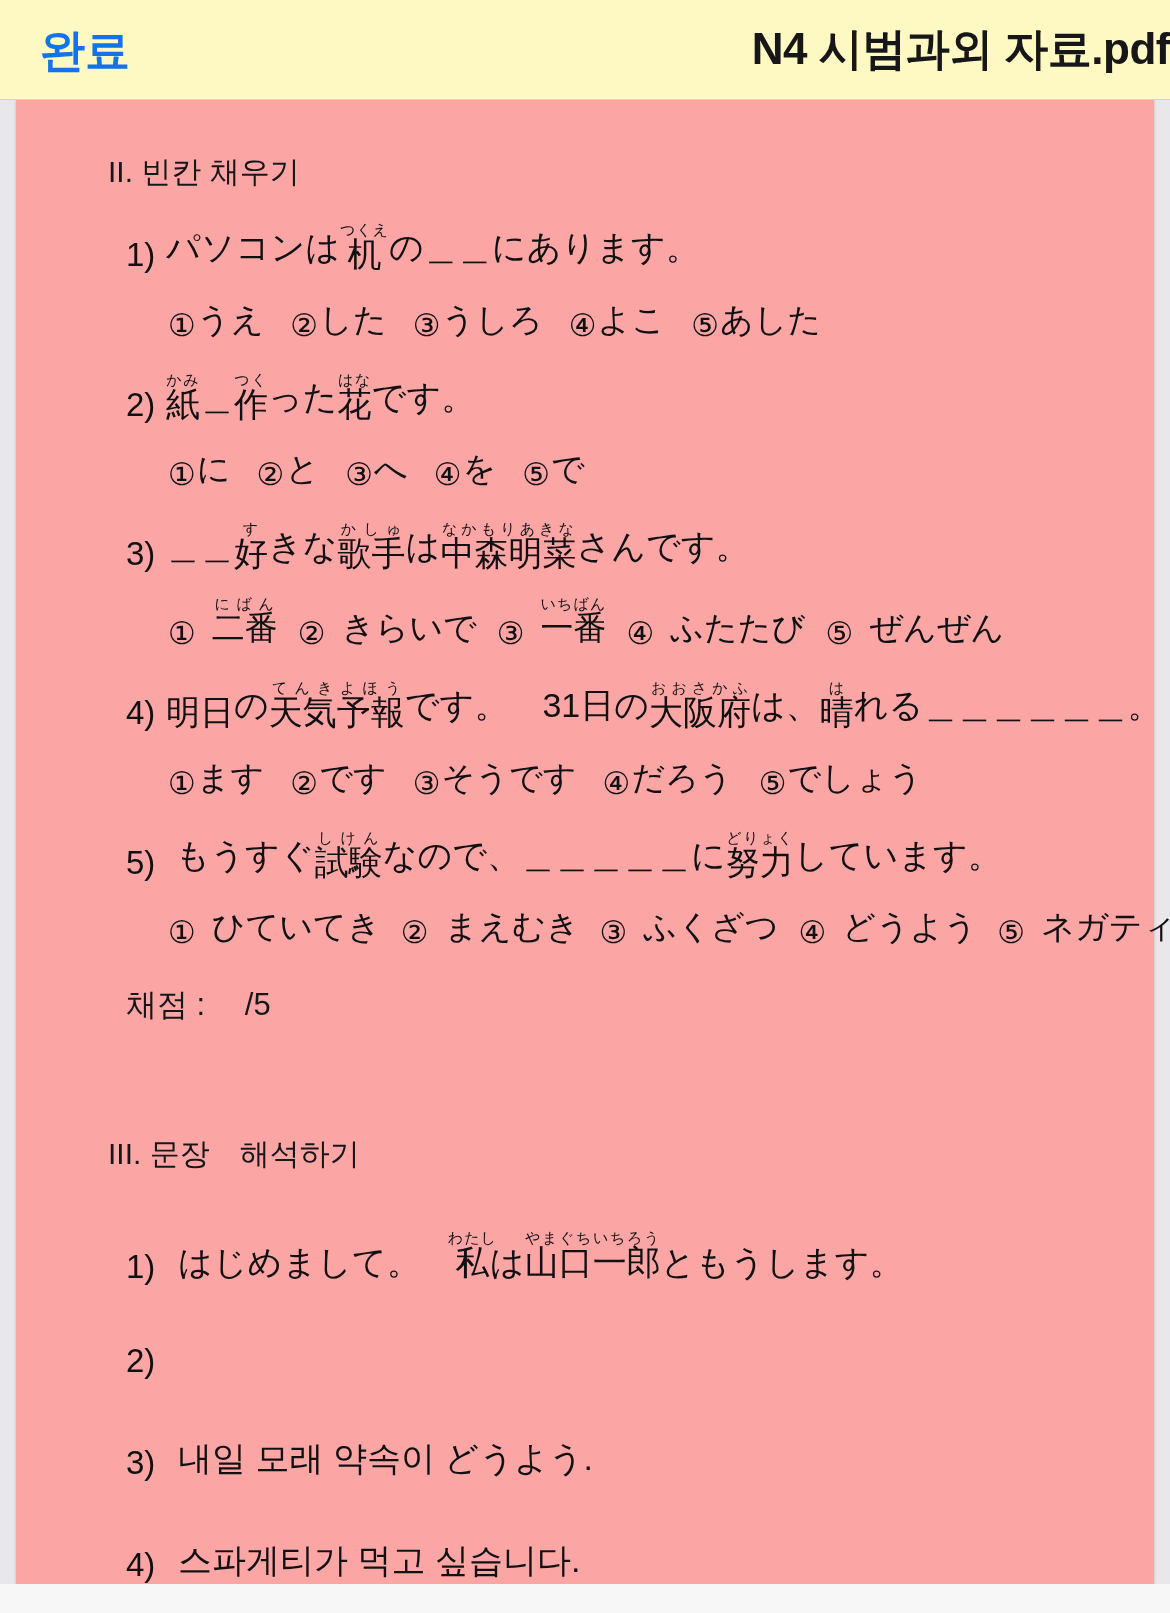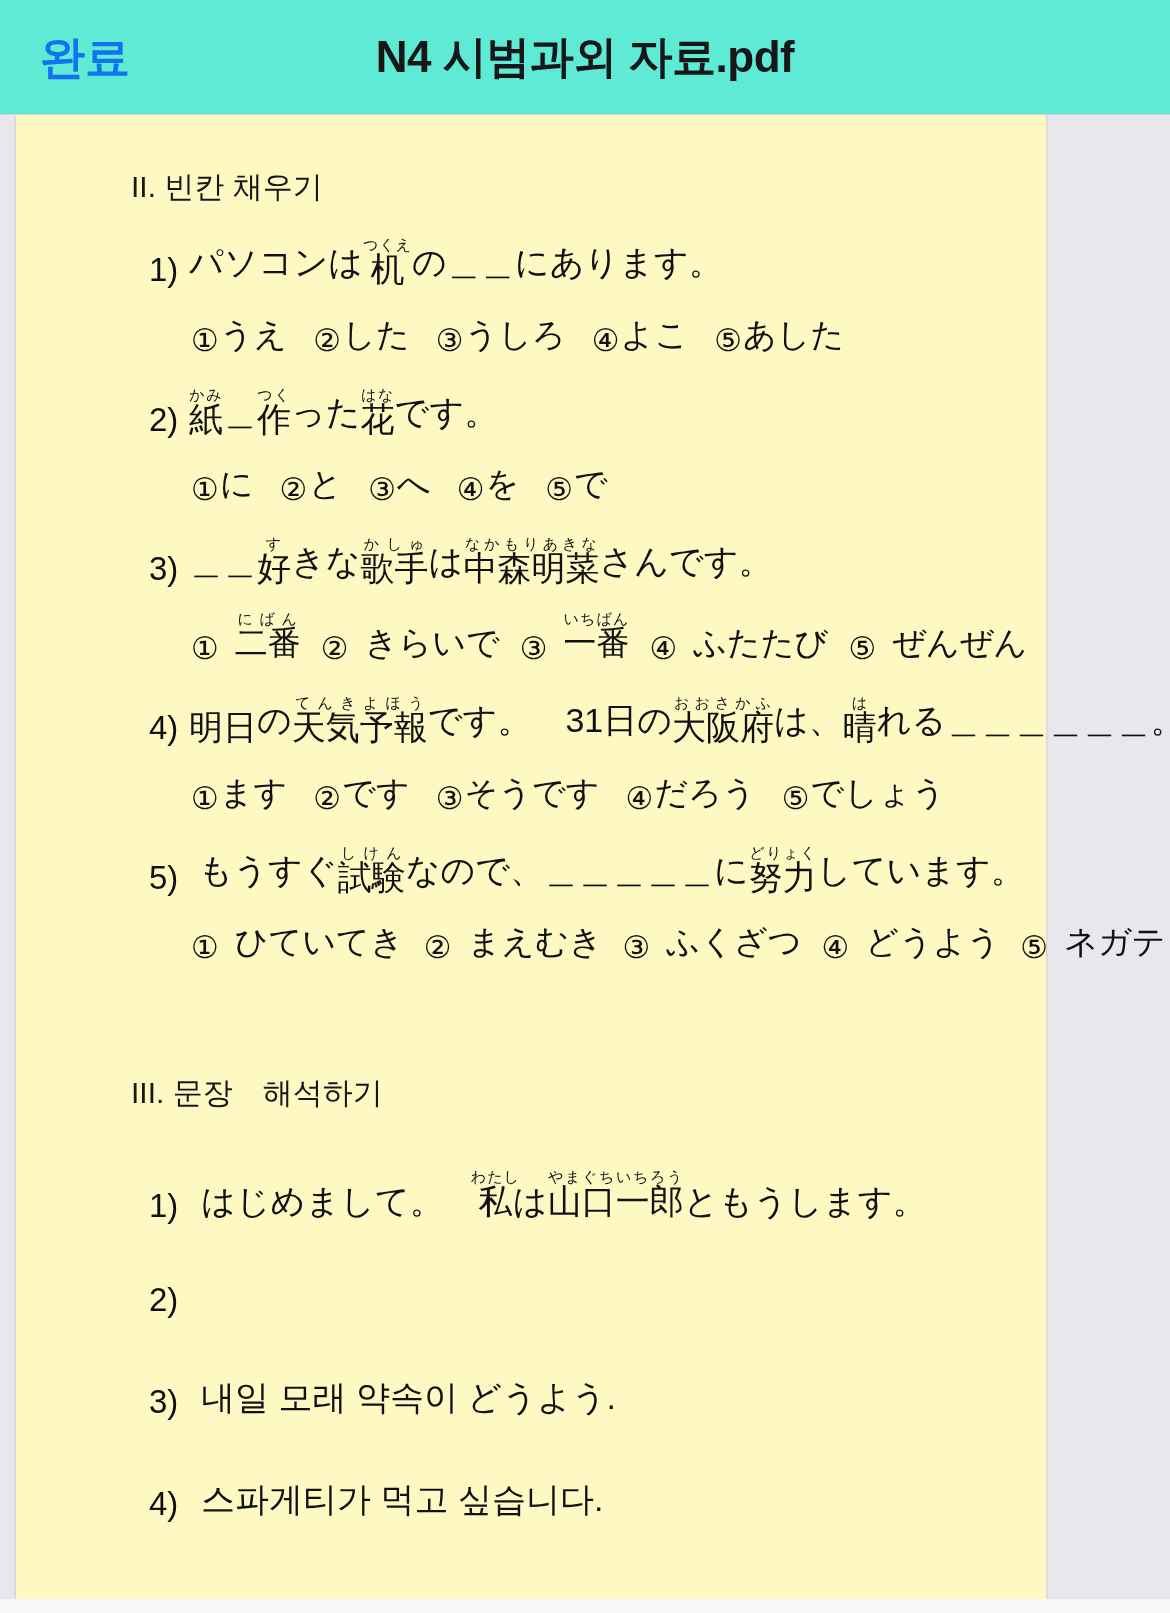--- a/index.html
+++ b/index.html
@@ -15,23 +15,23 @@
   #app {
     position: relative;
     width: 1170px;
     height: 1613px;
     background: #f7f7f8;
   }
 
   
   .navbar {
     position: relative;
-    height: 115px;
+    height: 100px;
     width: 1170px;
-    background: #5eead4;
+    background: #fef9c3;
     border-bottom: 1px solid #d3d3d6;
     display: flex;
     align-items: center;
   }
 
   .done-button {
     position: absolute;
     left: 40px;
     top: 50%;
     transform: translateY(-50%);
@@ -39,46 +39,45 @@
     font-size: 45px;
     font-weight: 700;
     letter-spacing: 0px;
     line-height: 1;
     cursor: pointer;
     white-space: nowrap;
   }
 
   .nav-title {
     width: 100%;
-    text-align: center;
+    text-align: right;
     font-size: 44px;
     font-weight: 700;
     color: #17171a;
     letter-spacing: -0.5px;
     white-space: nowrap;
   }
 
   
   .page-scroll {
     position: relative;
     width: 1170px;
     height: 1484px;
     background: #e8e8ec;
     overflow: hidden;
   }
 
   .page {
     position: absolute;
     left: 16px;
     top: 0;
-    width: 1030px;
+    width: 1138px;
     height: 1484px;
-    background: #fef9c3;
+    background: #fca5a5;
     box-shadow: -1px 0 2px rgba(0,0,0,0.10), 1px 0 2px rgba(0,0,0,0.10);
-    padding-left: 23px;
   }
 
   .page-inner {
     position: relative;
     padding: 52px 60px 0 92px;
     color: #111114;
   }
 
   
   .section-heading {
@@ -265,20 +264,21 @@
           </div>
           <div class="options">
             <span class="opt"><span class="opt-marker">①</span><span class="opt-text tight">ひていてき</span></span>
             <span class="opt"><span class="opt-marker">②</span><span class="opt-text tight">まえむき</span></span>
             <span class="opt"><span class="opt-marker">③</span><span class="opt-text tight">ふくざつ</span></span>
             <span class="opt"><span class="opt-marker">④</span><span class="opt-text tight">どうよう</span></span>
             <span class="opt"><span class="opt-marker">⑤</span><span class="opt-text tight">ネガティブ</span></span>
           </div>
         </div>
 
+        <div class="score-line">채점 :　 /5</div>
 
         <div class="section-two">
           <div class="section-heading">III. 문장　해석하기</div>
 
           <div class="trans-item">
             <span class="q-num">1)</span>
             <span>はじめまして。　<ruby>私<rt>わたし</rt></ruby>は<ruby>山口一郎<rt>やまぐちいちろう</rt></ruby>ともうします。</span>
           </div>
 
           <div class="trans-item">

